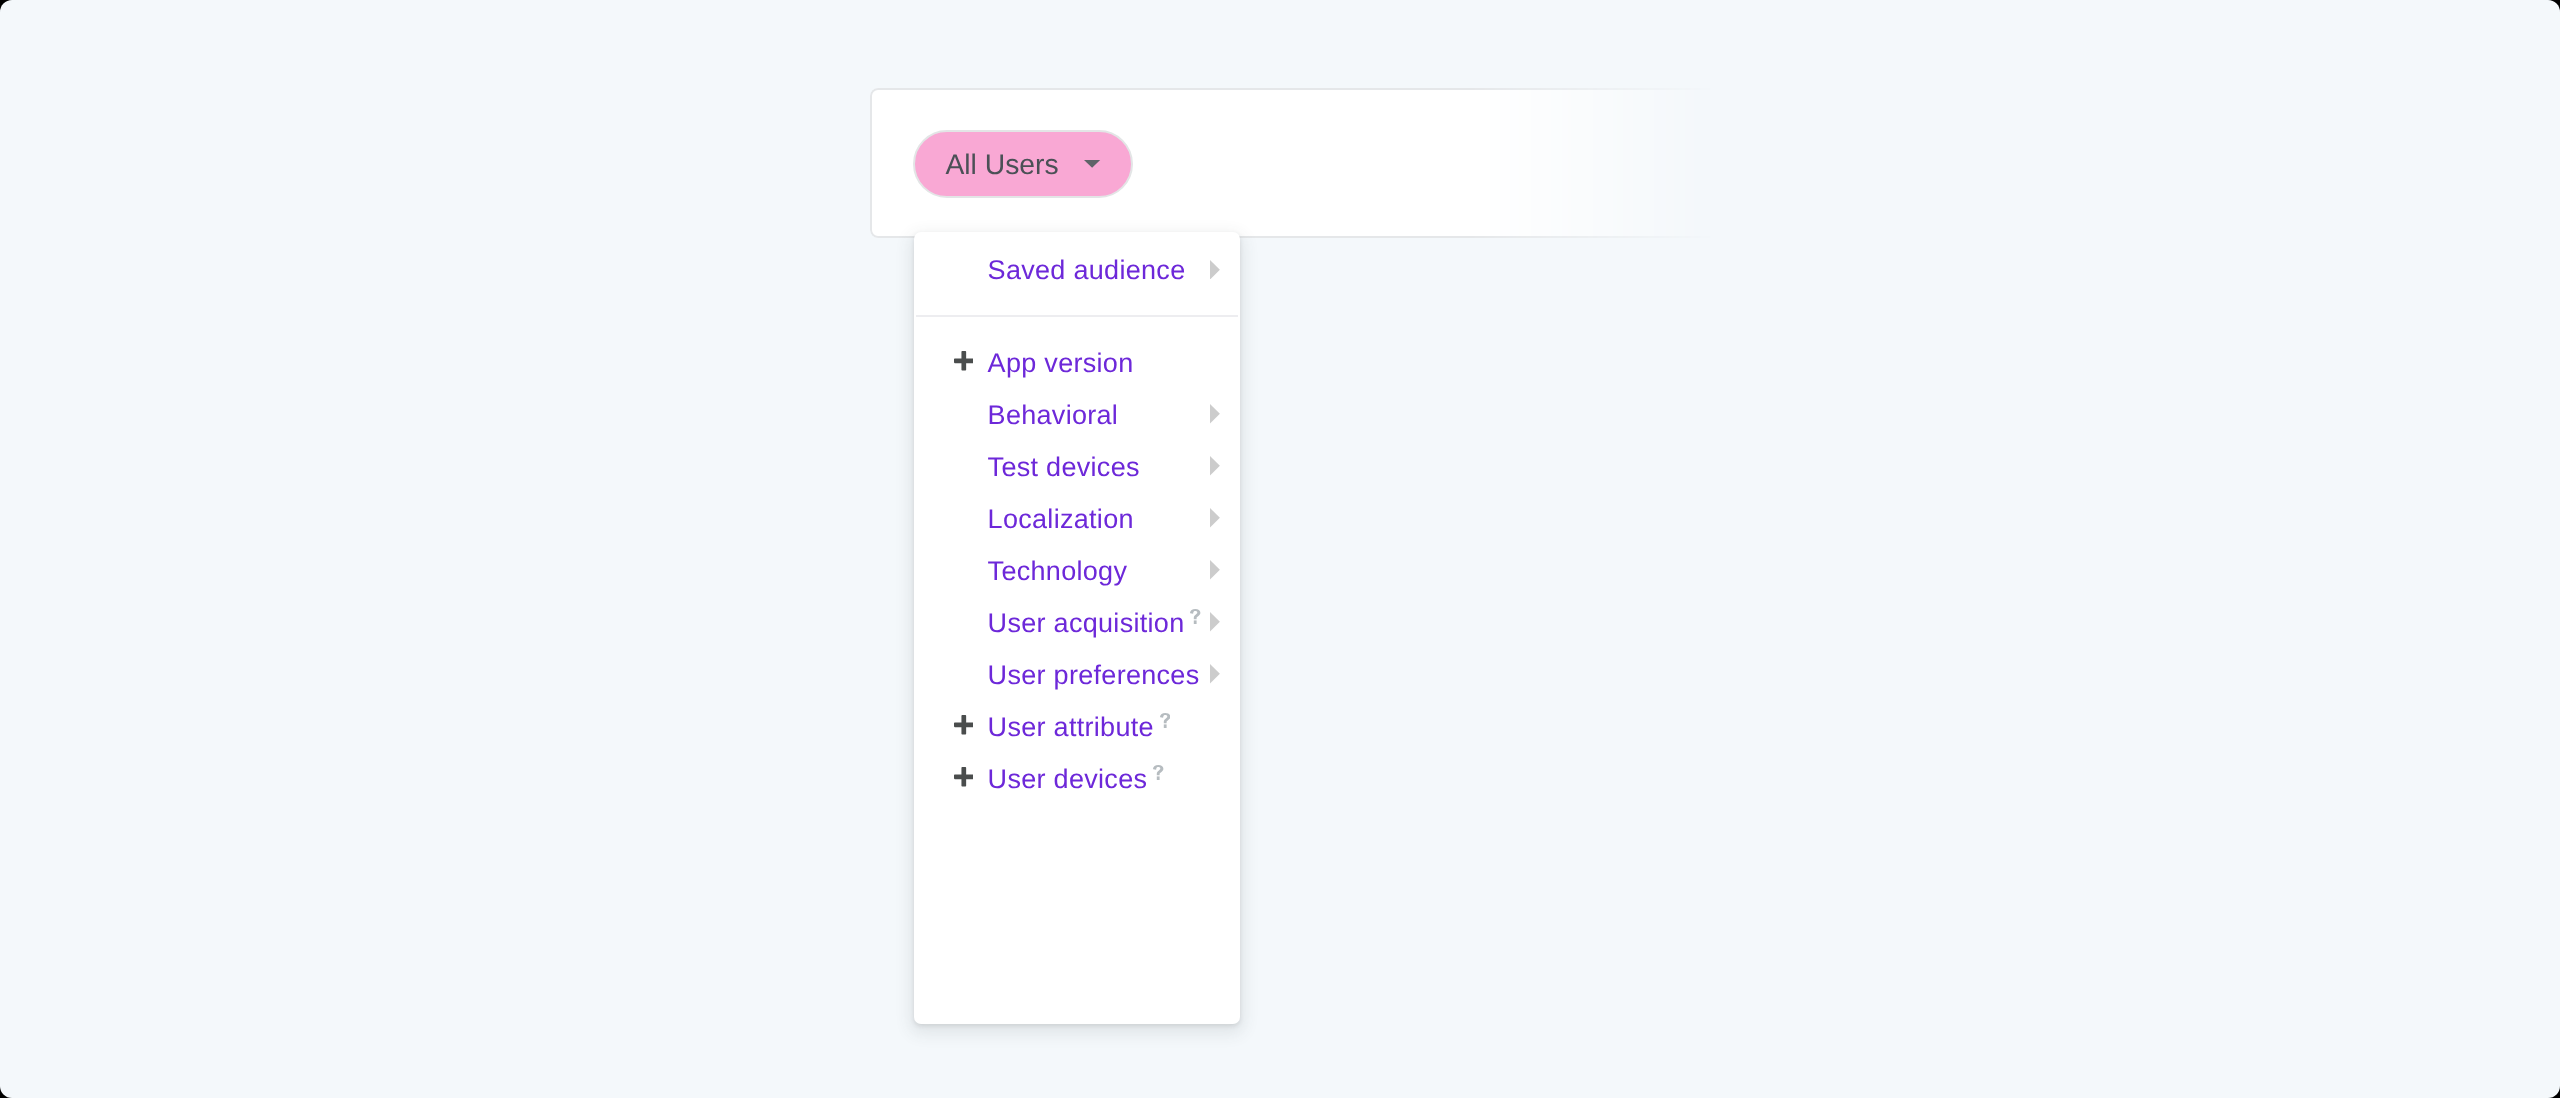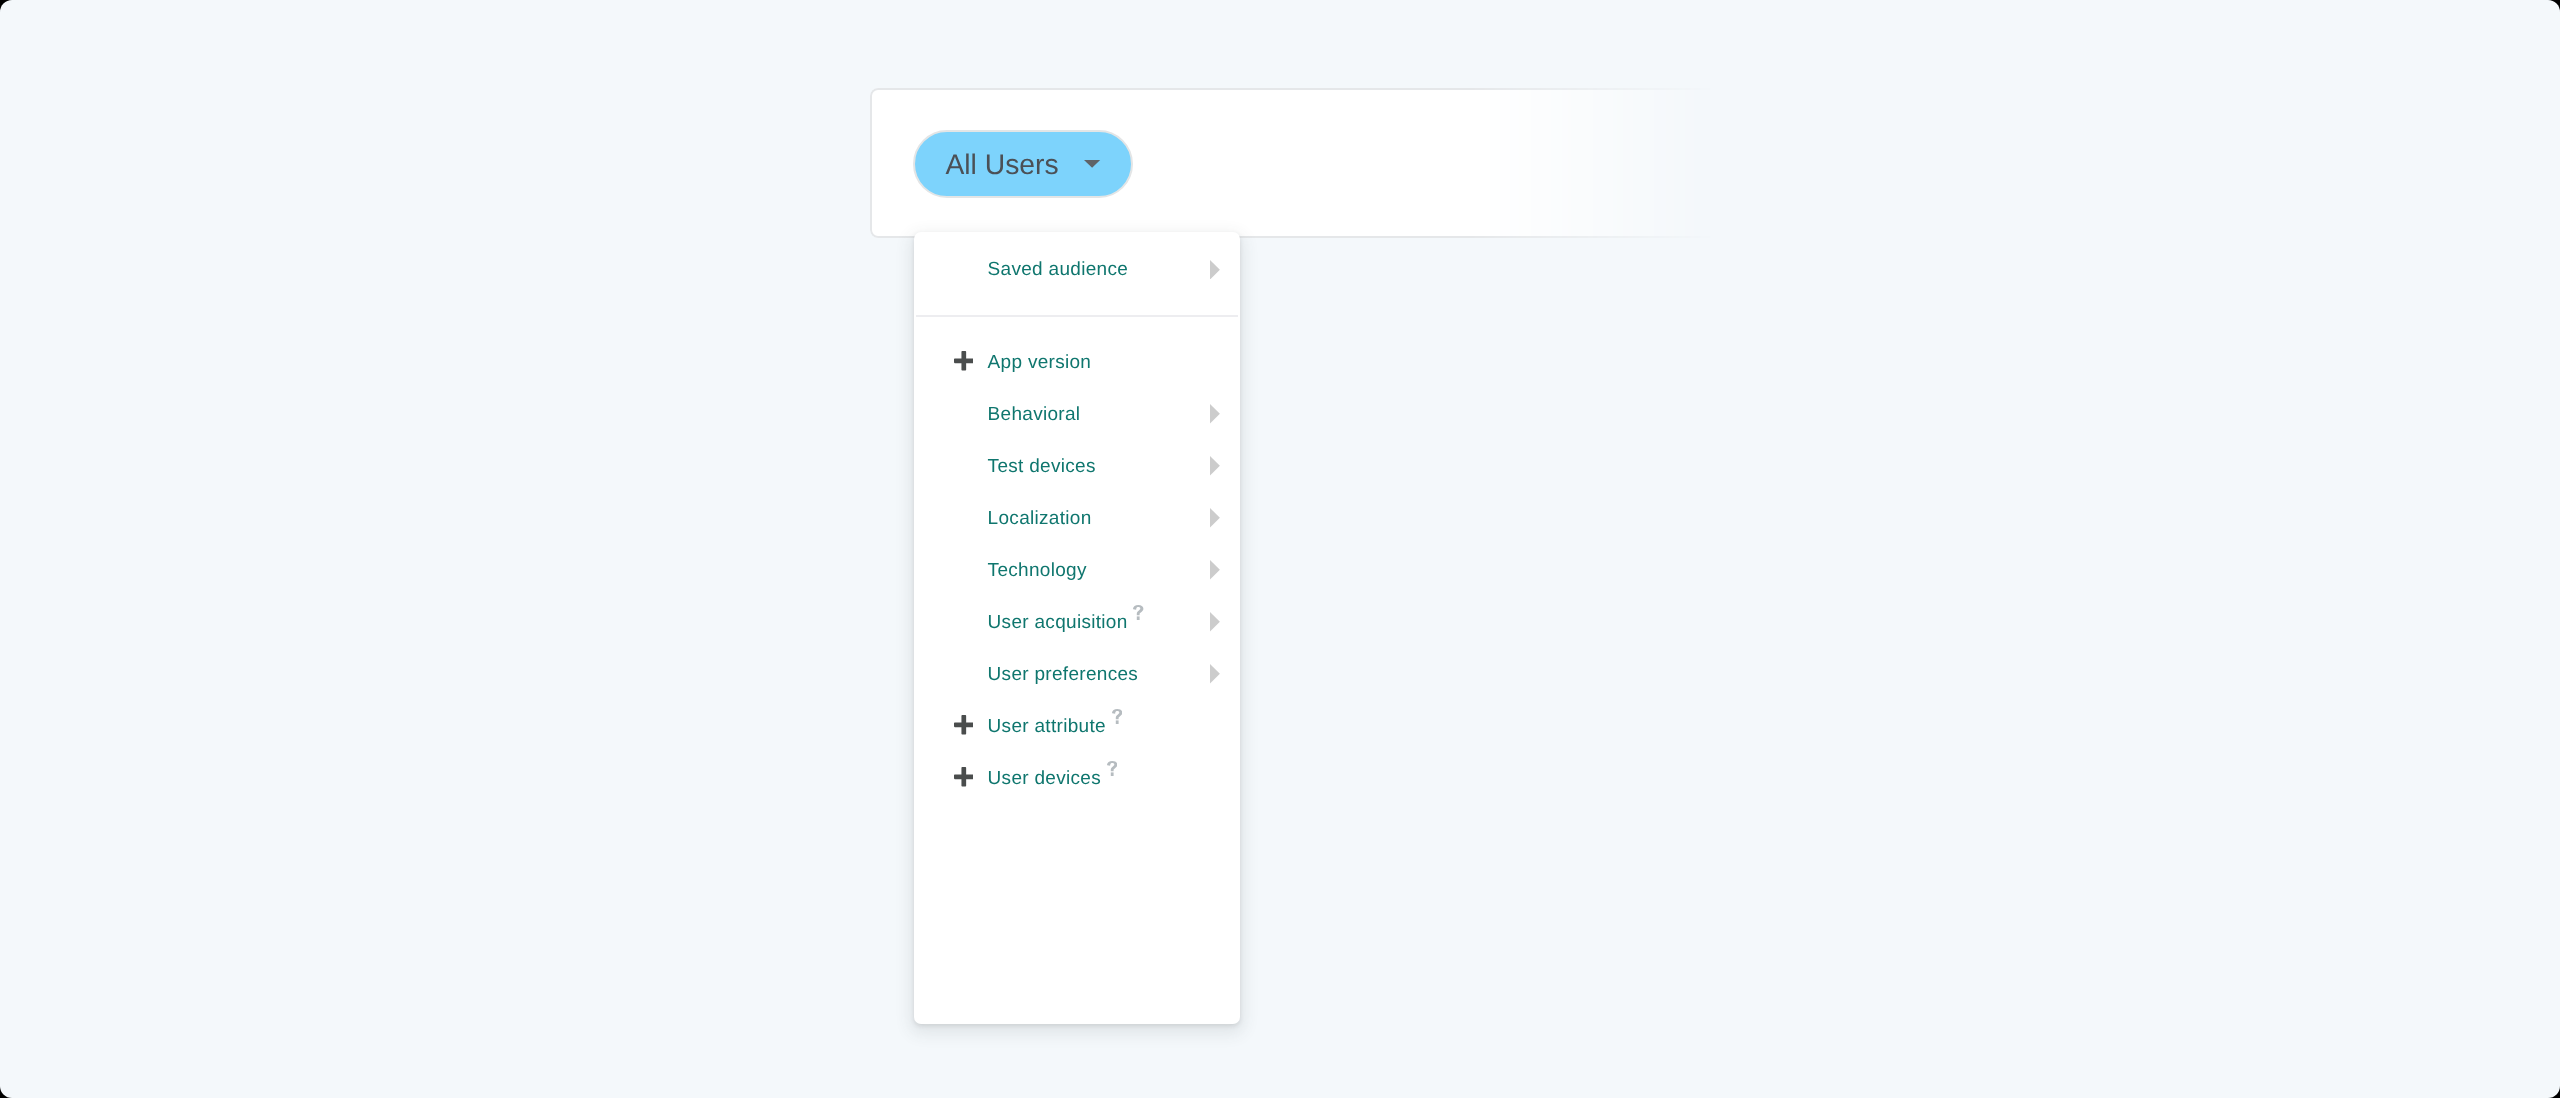--- a/index.html
+++ b/index.html
@@ -12,34 +12,34 @@
         background:#f4f8fb;border-radius:12px;overflow:hidden;}
 
   
   .toolbar-card{position:absolute;left:870.3px;top:88.2px;width:880px;height:150.2px;
       background:#ffffff;border:2px solid #e5e7e9;border-radius:8px;box-sizing:border-box;
       -webkit-mask-image:linear-gradient(to right,#000 0,#000 600px,rgba(0,0,0,0) 845px);
       mask-image:linear-gradient(to right,#000 0,#000 600px,rgba(0,0,0,0) 845px);}
 
   
   .pill{position:absolute;left:913.2px;top:129.6px;width:220.4px;height:68.2px;box-sizing:border-box;will-change:transform;
-      background:#7dd3fc;border:2px solid #e3e5e6;border-radius:34px;cursor:pointer;}
+      background:#f9a8d4;border:2px solid #e3e5e6;border-radius:34px;cursor:pointer;}
   .pill-label{position:absolute;left:30.4px;top:-2.1px;height:68px;line-height:68px;
       font-size:28.3px;color:#4b5056;}
   .pill-caret{position:absolute;left:169.4px;top:28.4px;width:16.2px;height:7.8px;line-height:0;}
   .pill-caret svg, .plus svg, .arrow svg{display:block;}
 
   
   .menu{position:absolute;left:914px;top:232px;width:326px;height:792px;will-change:transform;
       background:#fff;border-radius:7px;box-sizing:border-box;
       box-shadow:0 2px 4px 0 rgba(60,64,67,.13), 0 6px 16px 4px rgba(60,64,67,.10);}
   .menu-pad{padding-top:12.3px;}
   .mi{position:relative;height:52px;}
   .mi-text{position:absolute;left:73.6px;top:0;height:52px;line-height:52px;white-space:nowrap;
-      font-size:19px;color:#0f766e;letter-spacing:0.3px;}
+      font-size:27px;color:#6d28d9;letter-spacing:0.3px;}
   .plus{position:absolute;left:39.8px;top:14.6px;width:19.6px;height:19.6px;}
   .q{display:inline-block;width:10.6px;height:15px;position:relative;top:-7.5px;margin-left:5.7px;line-height:0;}
   .q svg{display:block;}
   .arrow{position:absolute;left:296.1px;top:15.5px;width:9.9px;height:19.6px;}
   .divider{height:2px;background:#ededf0;margin:0 2px;}
   .gap-top{height:20.1px;}
   .gap-bottom{height:18.4px;}
 </style>
 </head>
 <body>

